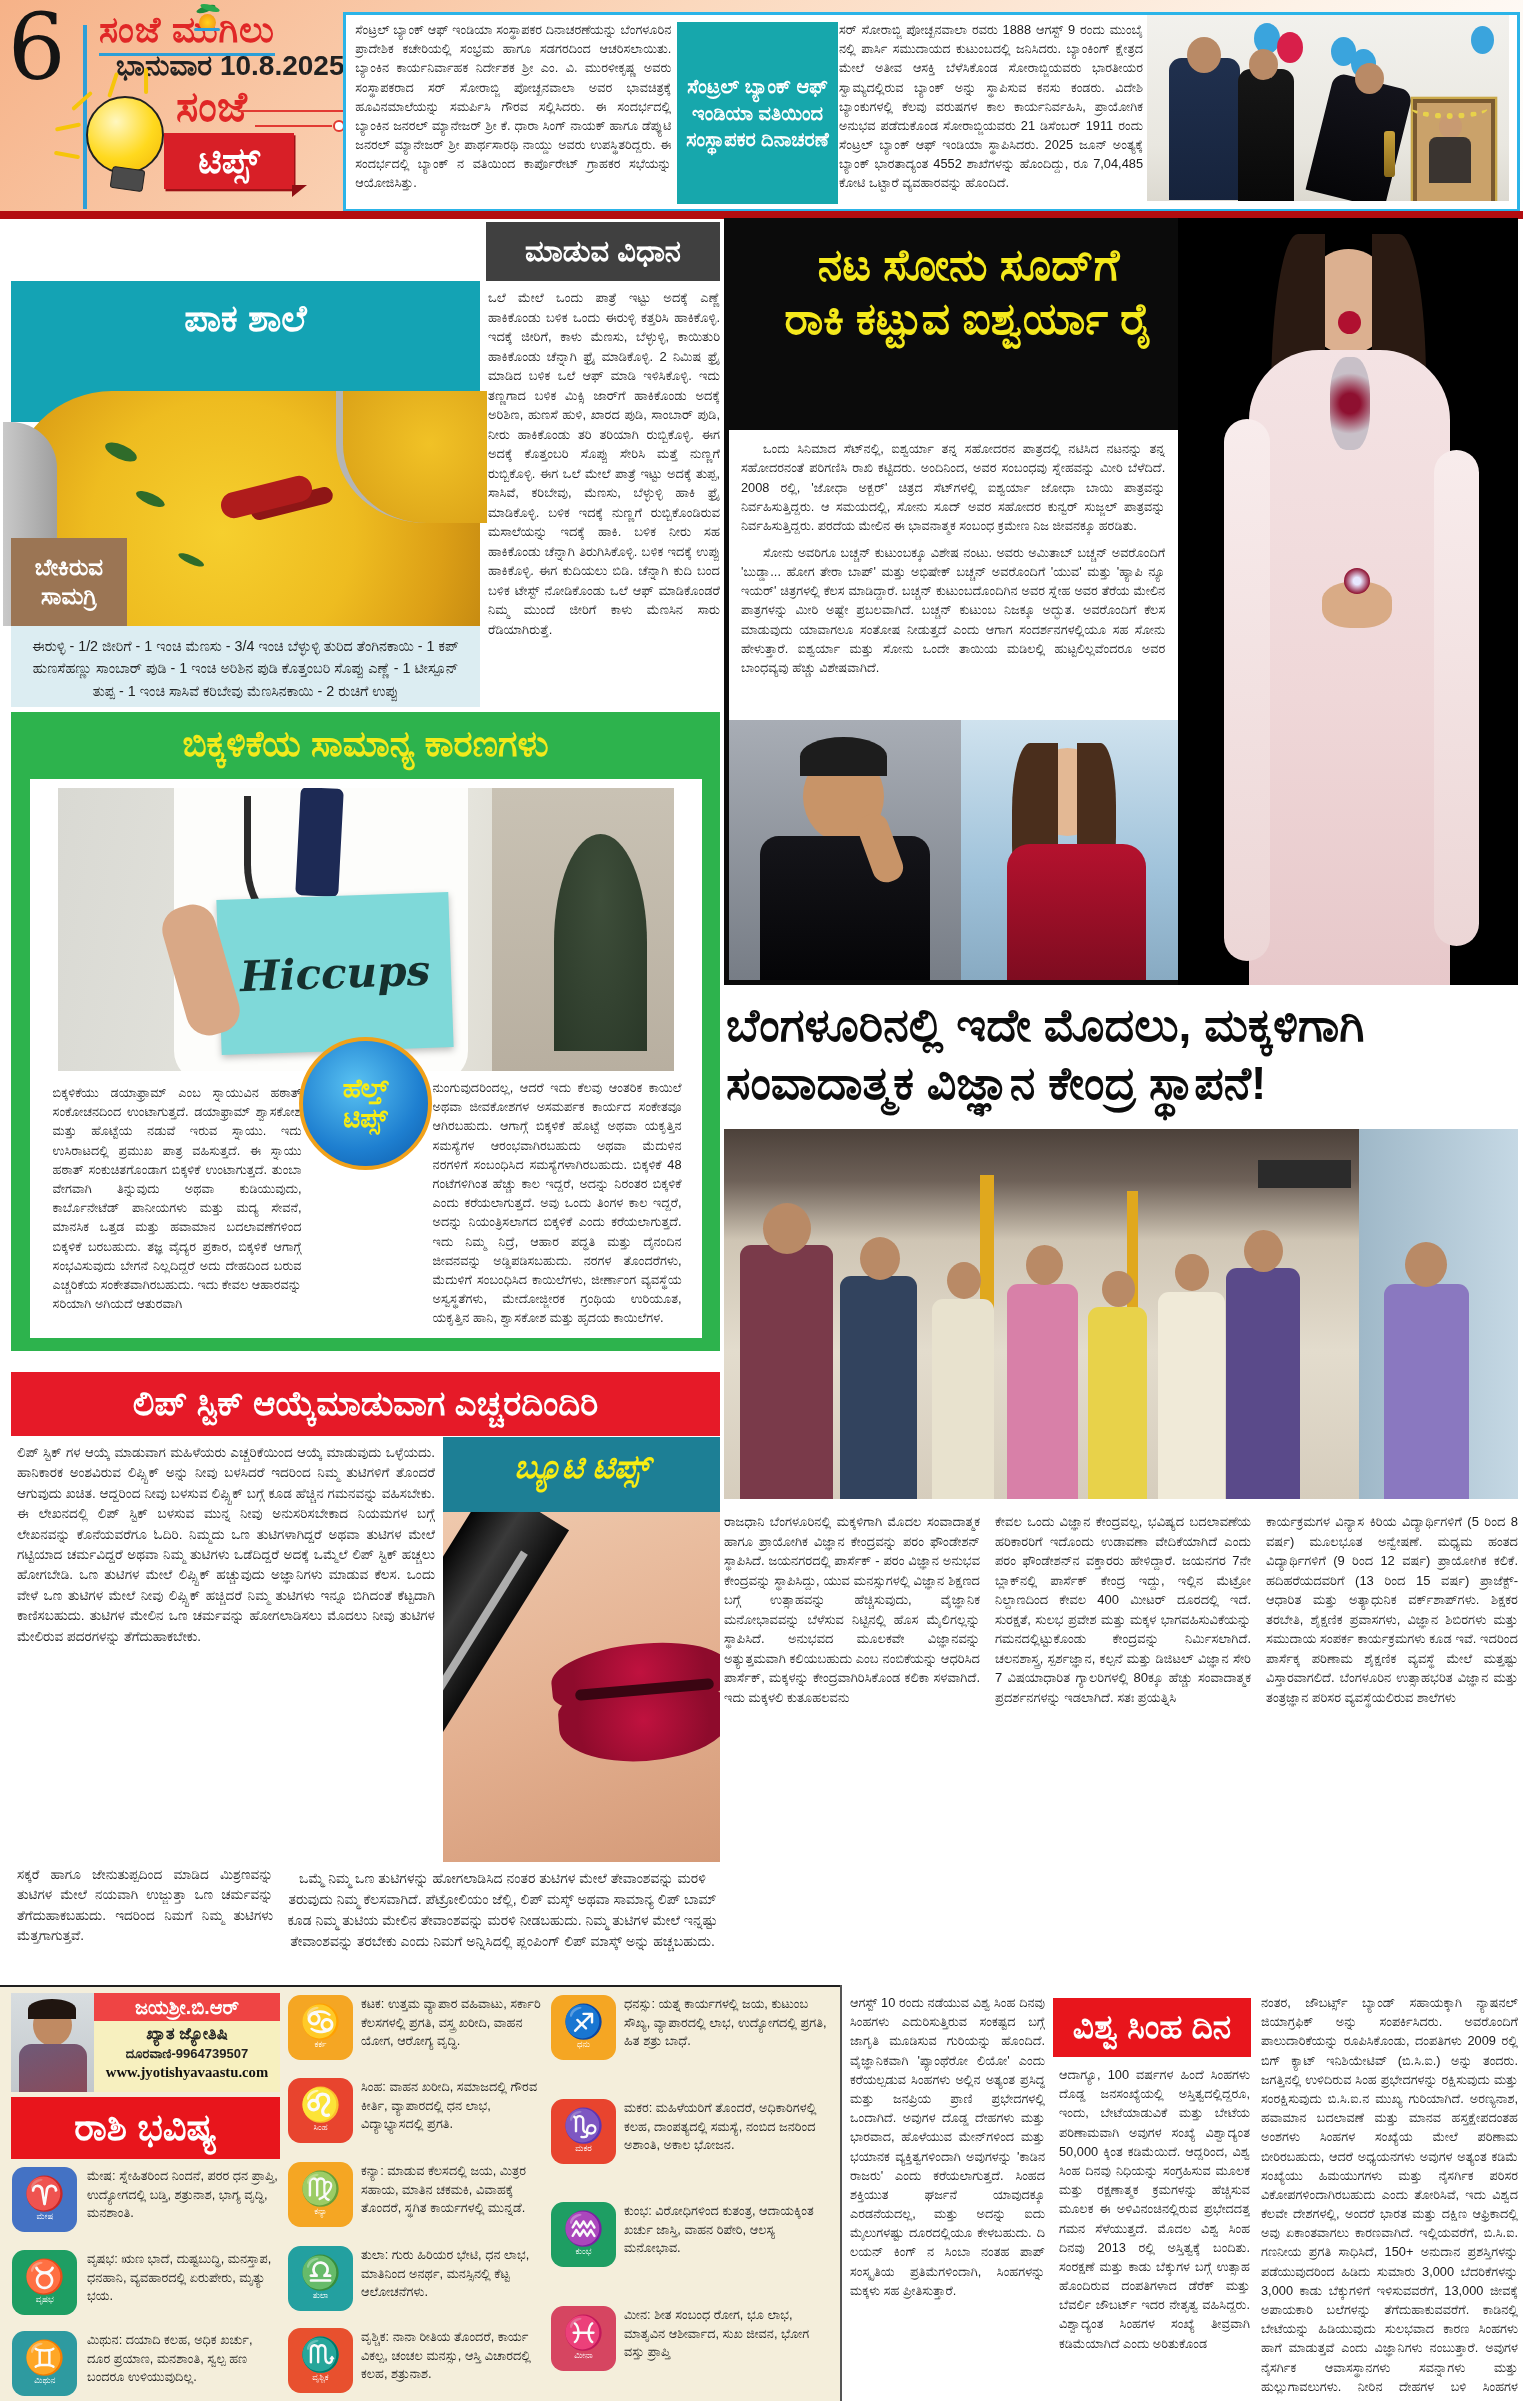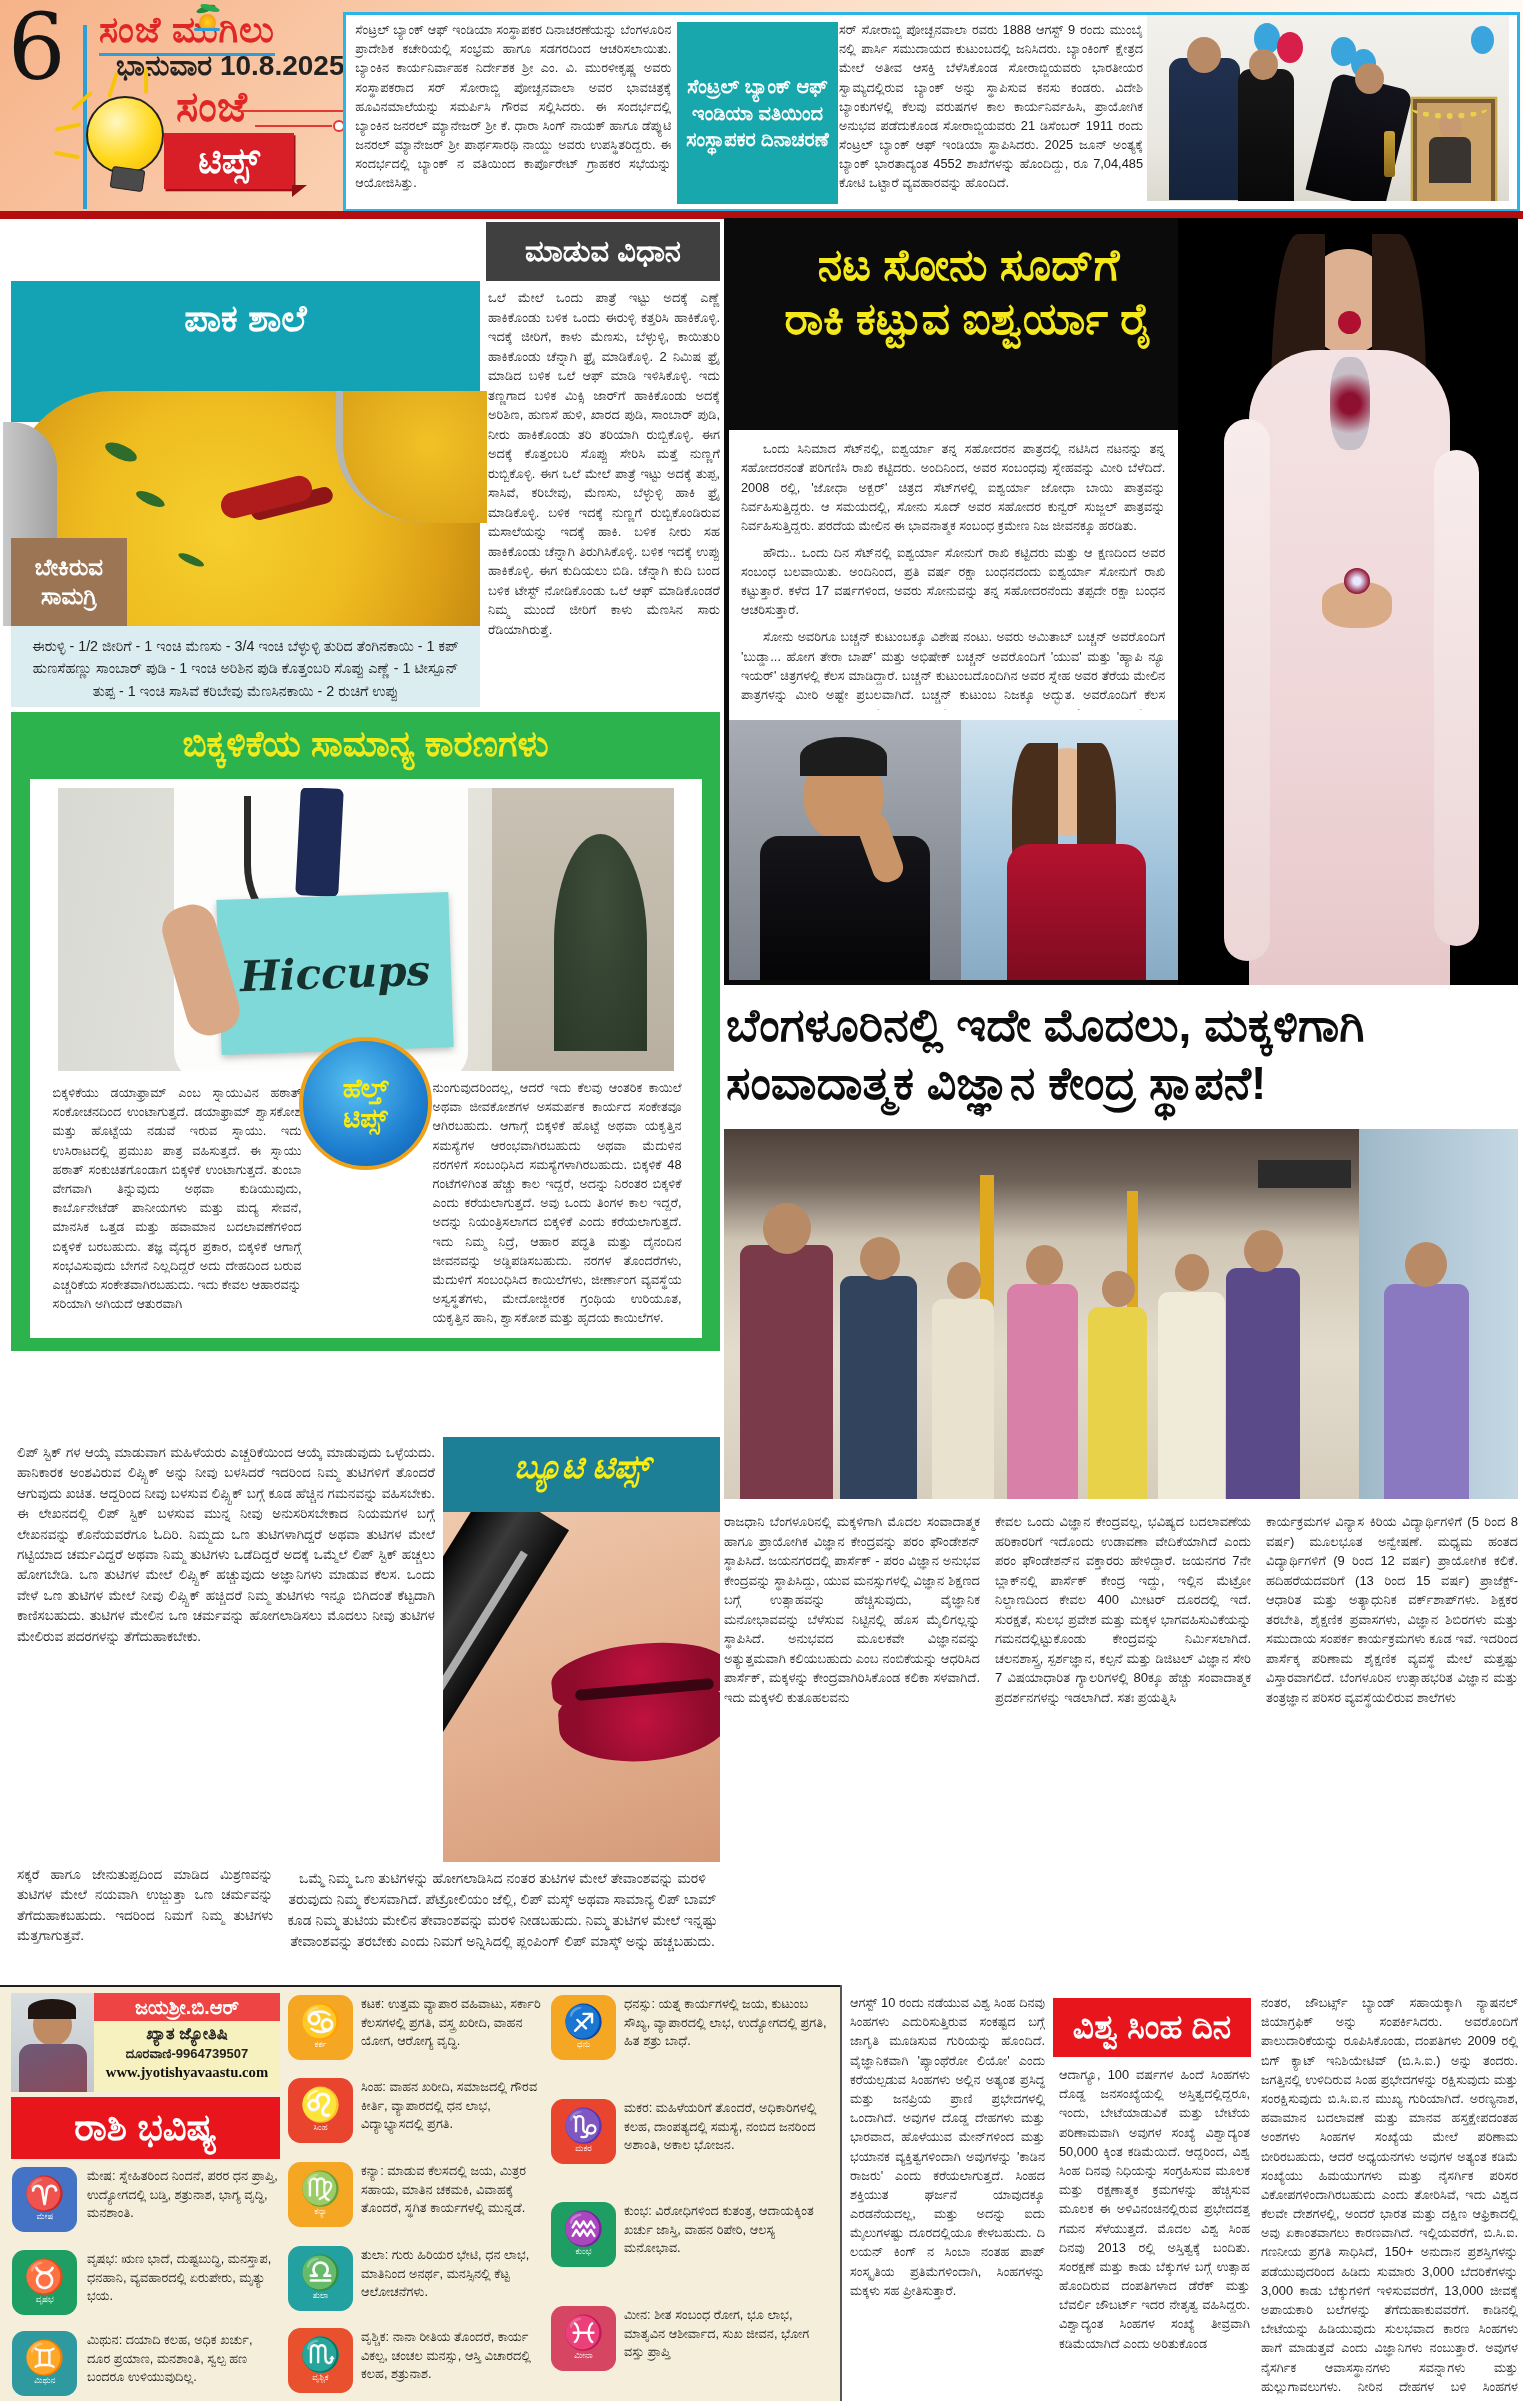--- a/index.html
+++ b/index.html
@@ -172,20 +172,21 @@
       </div>
       <div class="abs txt" style="left:23px;top:304px;width:249px;height:245px;font-size:12.8px;">ಬಿಕ್ಕಳಿಕೆಯು ಡಯಾಫ್ರಾಮ್ ಎಂಬ ಸ್ನಾಯುವಿನ ಹಠಾತ್ ಸಂಕೋಚನದಿಂದ ಉಂಟಾಗುತ್ತದೆ. ಡಯಾಫ್ರಾಮ್ ಶ್ವಾಸಕೋಶ ಮತ್ತು ಹೊಟ್ಟೆಯ ನಡುವೆ ಇರುವ ಸ್ನಾಯು. ಇದು ಉಸಿರಾಟದಲ್ಲಿ ಪ್ರಮುಖ ಪಾತ್ರ ವಹಿಸುತ್ತದೆ. ಈ ಸ್ನಾಯು ಹಠಾತ್ ಸಂಕುಚಿತಗೊಂಡಾಗ ಬಿಕ್ಕಳಿಕೆ ಉಂಟಾಗುತ್ತದೆ. ತುಂಬಾ ವೇಗವಾಗಿ ತಿನ್ನುವುದು ಅಥವಾ ಕುಡಿಯುವುದು, ಕಾರ್ಬೊನೇಟೆಡ್ ಪಾನೀಯಗಳು ಮತ್ತು ಮದ್ಯ ಸೇವನೆ, ಮಾನಸಿಕ ಒತ್ತಡ ಮತ್ತು ಹವಾಮಾನ ಬದಲಾವಣೆಗಳಿಂದ ಬಿಕ್ಕಳಿಕೆ ಬರಬಹುದು. ತಜ್ಞ ವೈದ್ಯರ ಪ್ರಕಾರ, ಬಿಕ್ಕಳಿಕೆ ಆಗಾಗ್ಗೆ ಸಂಭವಿಸುವುದು ಬೇಗನೆ ನಿಲ್ಲದಿದ್ದರೆ ಅದು ದೇಹದಿಂದ ಬರುವ ಎಚ್ಚರಿಕೆಯ ಸಂಕೇತವಾಗಿರಬಹುದು. ಇದು ಕೇವಲ ಆಹಾರವನ್ನು ಸರಿಯಾಗಿ ಅಗಿಯದೆ ಆತುರವಾಗಿ</div>
       <div class="abs txt" style="left:403px;top:299px;width:249px;height:249px;font-size:12.8px;">ನುಂಗುವುದರಿಂದಲ್ಲ, ಆದರೆ ಇದು ಕೆಲವು ಆಂತರಿಕ ಕಾಯಿಲೆ ಅಥವಾ ಜೀವಕೋಶಗಳ ಅಸಮರ್ಪಕ ಕಾರ್ಯದ ಸಂಕೇತವೂ ಆಗಿರಬಹುದು. ಆಗಾಗ್ಗೆ ಬಿಕ್ಕಳಿಕೆ ಹೊಟ್ಟೆ ಅಥವಾ ಯಕೃತ್ತಿನ ಸಮಸ್ಯೆಗಳ ಆರಂಭವಾಗಿರಬಹುದು ಅಥವಾ ಮೆದುಳಿನ ನರಗಳಿಗೆ ಸಂಬಂಧಿಸಿದ ಸಮಸ್ಯೆಗಳಾಗಿರಬಹುದು. ಬಿಕ್ಕಳಿಕೆ 48 ಗಂಟೆಗಳಿಗಿಂತ ಹೆಚ್ಚು ಕಾಲ ಇದ್ದರೆ, ಅದನ್ನು ನಿರಂತರ ಬಿಕ್ಕಳಿಕೆ ಎಂದು ಕರೆಯಲಾಗುತ್ತದೆ. ಅವು ಒಂದು ತಿಂಗಳ ಕಾಲ ಇದ್ದರೆ, ಅದನ್ನು ನಿಯಂತ್ರಿಸಲಾಗದ ಬಿಕ್ಕಳಿಕೆ ಎಂದು ಕರೆಯಲಾಗುತ್ತದೆ. ಇದು ನಿಮ್ಮ ನಿದ್ರೆ, ಆಹಾರ ಪದ್ಧತಿ ಮತ್ತು ದೈನಂದಿನ ಜೀವನವನ್ನು ಅಡ್ಡಿಪಡಿಸಬಹುದು. ನರಗಳ ತೊಂದರೆಗಳು, ಮೆದುಳಿಗೆ ಸಂಬಂಧಿಸಿದ ಕಾಯಿಲೆಗಳು, ಜೀರ್ಣಾಂಗ ವ್ಯವಸ್ಥೆಯ ಅಸ್ವಸ್ಥತೆಗಳು, ಮೇದೋಜ್ಜೀರಕ ಗ್ರಂಥಿಯ ಉರಿಯೂತ, ಯಕೃತ್ತಿನ ಹಾನಿ, ಶ್ವಾಸಕೋಶ ಮತ್ತು ಹೃದಯ ಕಾಯಿಲೆಗಳ.</div>
     </div>
     <div class="abs health-badge" style="left:288px;top:325px;width:125px;height:125px;">
       <span>ಹೆಲ್ತ್</span>
       <span>ಟಿಪ್ಸ್</span>
     </div>
   </div>
 
+  <div class="abs hd-white lip-red" style="left:11px;top:1372px;width:709px;height:64px;">ಲಿಪ್ ಸ್ಟಿಕ್ ಆಯ್ಕೆಮಾಡುವಾಗ ಎಚ್ಚರದಿಂದಿರಿ</div>
   <div class="abs txt" style="left:17px;top:1443px;width:418px;height:415px;font-size:13.6px;">ಲಿಪ್ ಸ್ಟಿಕ್ ಗಳ ಆಯ್ಕೆ ಮಾಡುವಾಗ ಮಹಿಳೆಯರು ಎಚ್ಚರಿಕೆಯಿಂದ ಆಯ್ಕೆ ಮಾಡುವುದು ಒಳ್ಳೆಯದು. ಹಾನಿಕಾರಕ ಅಂಶವಿರುವ ಲಿಪ್ಸ್ಟಿಕ್ ಅನ್ನು ನೀವು ಬಳಸಿದರೆ ಇದರಿಂದ ನಿಮ್ಮ ತುಟಿಗಳಿಗೆ ತೊಂದರೆ ಆಗುವುದು ಖಚಿತ. ಆದ್ದರಿಂದ ನೀವು ಬಳಸುವ ಲಿಪ್ಸ್ಟಿಕ್ ಬಗ್ಗೆ ಕೂಡ ಹೆಚ್ಚಿನ ಗಮನವನ್ನು ವಹಿಸಬೇಕು. ಈ ಲೇಖನದಲ್ಲಿ ಲಿಪ್ ಸ್ಟಿಕ್ ಬಳಸುವ ಮುನ್ನ ನೀವು ಅನುಸರಿಸಬೇಕಾದ ನಿಯಮಗಳ ಬಗ್ಗೆ ಲೇಖನವನ್ನು ಕೊನೆಯವರೆಗೂ ಓದಿರಿ. ನಿಮ್ಮದು ಒಣ ತುಟಿಗಳಾಗಿದ್ದರೆ ಅಥವಾ ತುಟಿಗಳ ಮೇಲೆ ಗಟ್ಟಿಯಾದ ಚರ್ಮವಿದ್ದರೆ ಅಥವಾ ನಿಮ್ಮ ತುಟಿಗಳು ಒಡೆದಿದ್ದರೆ ಅದಕ್ಕೆ ಒಮ್ಮೆಲೆ ಲಿಪ್ ಸ್ಟಿಕ್ ಹಚ್ಚಲು ಹೋಗಬೇಡಿ. ಒಣ ತುಟಿಗಳ ಮೇಲೆ ಲಿಪ್ಸ್ಟಿಕ್ ಹಚ್ಚುವುದು ಅಜ್ಞಾನಿಗಳು ಮಾಡುವ ಕೆಲಸ. ಒಂದು ವೇಳೆ ಒಣ ತುಟಿಗಳ ಮೇಲೆ ನೀವು ಲಿಪ್ಸ್ಟಿಕ್ ಹಚ್ಚಿದರೆ ನಿಮ್ಮ ತುಟಿಗಳು ಇನ್ನೂ ಬಿಗಿದಂತೆ ಕೆಟ್ಟದಾಗಿ ಕಾಣಿಸಬಹುದು. ತುಟಿಗಳ ಮೇಲಿನ ಒಣ ಚರ್ಮವನ್ನು ಹೋಗಲಾಡಿಸಲು ಮೊದಲು ನೀವು ತುಟಿಗಳ ಮೇಲಿರುವ ಪದರಗಳನ್ನು ತೆಗೆದುಹಾಕಬೇಕು.</div>
   <div class="abs txt" style="left:17px;top:1865px;width:256px;height:115px;font-size:13.6px;">ಸಕ್ಕರೆ ಹಾಗೂ ಜೇನುತುಪ್ಪದಿಂದ ಮಾಡಿದ ಮಿಶ್ರಣವನ್ನು ತುಟಿಗಳ ಮೇಲೆ ನಯವಾಗಿ ಉಜ್ಜುತ್ತಾ ಒಣ ಚರ್ಮವನ್ನು ತೆಗೆದುಹಾಕಬಹುದು. ಇದರಿಂದ ನಿಮಗೆ ನಿಮ್ಮ ತುಟಿಗಳು ಮೆತ್ತಗಾಗುತ್ತವೆ.</div>
 
   <div class="abs beauty-panel" style="left:443px;top:1437px;width:277px;height:194px;">
     <div class="beauty-label" style="padding-top:11px;">ಬ್ಯೂಟಿ ಟಿಪ್ಸ್</div>
   </div>
   <div class="abs lips-photo" style="left:443px;top:1512px;width:277px;height:350px;">
     <div class="abs lipstick-stick" style="left:-46px;top:-31px;width:93px;height:325px;"></div>
     <div class="abs" style="left:15.5px;top:23px;width:7.7px;height:232px;background:#e8e8e8;opacity:.7;transform:rotate(32deg);"></div>
     <div class="abs lips-upper" style="left:108px;top:132px;width:178px;height:62px;border-radius:50% 50% 30% 30%;transform:rotate(-6deg);"></div>
@@ -195,21 +196,20 @@
   <div class="abs txt" style="left:285px;top:1868px;width:435px;height:113px;font-size:14px;text-align:center;">ಒಮ್ಮೆ ನಿಮ್ಮ ಒಣ ತುಟಿಗಳನ್ನು ಹೋಗಲಾಡಿಸಿದ ನಂತರ ತುಟಿಗಳ ಮೇಲೆ ತೇವಾಂಶವನ್ನು ಮರಳಿ ತರುವುದು ನಿಮ್ಮ ಕೆಲಸವಾಗಿದೆ. ಪೆಟ್ರೋಲಿಯಂ ಜೆಲ್ಲಿ, ಲಿಪ್ ಮಸ್ಕ್ ಅಥವಾ ಸಾಮಾನ್ಯ ಲಿಪ್ ಬಾಮ್ ಕೂಡ ನಿಮ್ಮ ತುಟಿಯ ಮೇಲಿನ ತೇವಾಂಶವನ್ನು ಮರಳಿ ನೀಡಬಹುದು. ನಿಮ್ಮ ತುಟಿಗಳ ಮೇಲೆ ಇನ್ನಷ್ಟು ತೇವಾಂಶವನ್ನು ತರಬೇಕು ಎಂದು ನಿಮಗೆ ಅನ್ನಿಸಿದಲ್ಲಿ ಪ್ಲಂಪಿಂಗ್ ಲಿಪ್ ಮಾಸ್ಕ್ ಅನ್ನು ಹಚ್ಚಬಹುದು.</div>
 
   <div class="abs sonu-black" style="left:724px;top:218px;width:794px;height:767px;">
     <div class="abs sonu-head" style="left:4.6px;top:20px;width:480px;">
       <div>ನಟ ಸೋನು ಸೂದ್‌ಗೆ</div>
       <div>ರಾಕಿ ಕಟ್ಟುವ ಐಶ್ವರ್ಯಾ ರೈ</div>
     </div>
     <div class="abs sonu-panel" style="left:4.6px;top:212px;width:449px;height:290px;">
       <div class="txt" style="margin:9.3px 12.4px;height:271px;font-size:12.8px;">
         <p>ಒಂದು ಸಿನಿಮಾದ ಸೆಟ್‌ನಲ್ಲಿ, ಐಶ್ವರ್ಯಾ ತನ್ನ ಸಹೋದರನ ಪಾತ್ರದಲ್ಲಿ ನಟಿಸಿದ ನಟನನ್ನು ತನ್ನ ಸಹೋದರನಂತೆ ಪರಿಗಣಿಸಿ ರಾಖಿ ಕಟ್ಟಿದರು. ಅಂದಿನಿಂದ, ಅವರ ಸಂಬಂಧವು ಸ್ನೇಹವನ್ನು ಮೀರಿ ಬೆಳೆದಿದೆ. 2008 ರಲ್ಲಿ, 'ಜೋಧಾ ಅಕ್ಬರ್' ಚಿತ್ರದ ಸೆಟ್‌ಗಳಲ್ಲಿ ಐಶ್ವರ್ಯಾ ಜೋಧಾ ಬಾಯಿ ಪಾತ್ರವನ್ನು ನಿರ್ವಹಿಸುತ್ತಿದ್ದರು. ಆ ಸಮಯದಲ್ಲಿ, ಸೋನು ಸೂದ್ ಅವರ ಸಹೋದರ ಕುನ್ವರ್ ಸುಜ್ಜಲ್ ಪಾತ್ರವನ್ನು ನಿರ್ವಹಿಸುತ್ತಿದ್ದರು. ಪರದೆಯ ಮೇಲಿನ ಈ ಭಾವನಾತ್ಮಕ ಸಂಬಂಧ ಕ್ರಮೇಣ ನಿಜ ಜೀವನಕ್ಕೂ ಹರಡಿತು.</p>
-        <p>ಹೌದು.. ಒಂದು ದಿನ ಸೆಟ್‌ನಲ್ಲಿ ಐಶ್ವರ್ಯಾ ಸೋನುಗೆ ರಾಖಿ ಕಟ್ಟಿದರು ಮತ್ತು ಆ ಕ್ಷಣದಿಂದ ಅವರ ಸಂಬಂಧ ಬಲವಾಯಿತು. ಅಂದಿನಿಂದ, ಪ್ರತಿ ವರ್ಷ ರಕ್ಷಾ ಬಂಧನದಂದು ಐಶ್ವರ್ಯಾ ಸೋನುಗೆ ರಾಖಿ ಕಟ್ಟುತ್ತಾರೆ. ಕಳೆದ 17 ವರ್ಷಗಳಿಂದ, ಅವರು ಸೋನುವನ್ನು ತನ್ನ ಸಹೋದರನೆಂದು ತಪ್ಪದೇ ರಕ್ಷಾ ಬಂಧನ ಆಚರಿಸುತ್ತಾರೆ.</p>
         <p>ಸೋನು ಅವರಿಗೂ ಬಚ್ಚನ್ ಕುಟುಂಬಕ್ಕೂ ವಿಶೇಷ ನಂಟು. ಅವರು ಅಮಿತಾಬ್ ಬಚ್ಚನ್ ಅವರೊಂದಿಗೆ 'ಬುಡ್ಡಾ... ಹೋಗ ತೇರಾ ಬಾಪ್' ಮತ್ತು ಅಭಿಷೇಕ್ ಬಚ್ಚನ್ ಅವರೊಂದಿಗೆ 'ಯುವ' ಮತ್ತು 'ಹ್ಯಾಪಿ ನ್ಯೂ ಇಯರ್' ಚಿತ್ರಗಳಲ್ಲಿ ಕೆಲಸ ಮಾಡಿದ್ದಾರೆ. ಬಚ್ಚನ್ ಕುಟುಂಬದೊಂದಿಗಿನ ಅವರ ಸ್ನೇಹ ಅವರ ತೆರೆಯ ಮೇಲಿನ ಪಾತ್ರಗಳನ್ನು ಮೀರಿ ಅಷ್ಟೇ ಪ್ರಬಲವಾಗಿದೆ. ಬಚ್ಚನ್ ಕುಟುಂಬ ನಿಜಕ್ಕೂ ಅದ್ಭುತ. ಅವರೊಂದಿಗೆ ಕೆಲಸ ಮಾಡುವುದು ಯಾವಾಗಲೂ ಸಂತೋಷ ನೀಡುತ್ತದೆ ಎಂದು ಆಗಾಗ ಸಂದರ್ಶನಗಳಲ್ಲಿಯೂ ಸಹ ಸೋನು ಹೇಳುತ್ತಾರೆ. ಐಶ್ವರ್ಯಾ ಮತ್ತು ಸೋನು ಒಂದೇ ತಾಯಿಯ ಮಡಿಲಲ್ಲಿ ಹುಟ್ಟಲಿಲ್ಲವೆಂದರೂ ಅವರ ಬಾಂಧವ್ಯವು ಹೆಚ್ಚು ವಿಶೇಷವಾಗಿದೆ.</p>
       </div>
     </div>
     <div class="abs" style="left:4.6px;top:502px;width:449px;height:260px;overflow:hidden;">
       <div class="abs" style="left:0;top:0;width:232px;height:260px;background:linear-gradient(180deg,#a8adb5,#777d86);">
         <div class="head-c" style="left:74px;top:31px;width:81px;height:91px;background:#c89468;"></div>
         <div class="abs" style="left:71px;top:17px;width:87px;height:39px;background:#1d1d1d;border-radius:50% 50% 0 0;"></div>
         <div class="abs" style="left:31px;top:116px;width:170px;height:144px;background:linear-gradient(180deg,#15151a,#050507);border-radius:18.6px 18.6px 0 0;"></div>
         <div class="abs" style="left:136px;top:93px;width:31px;height:70px;background:#c89468;border-radius:14px;transform:rotate(-20deg);"></div>
       </div>

